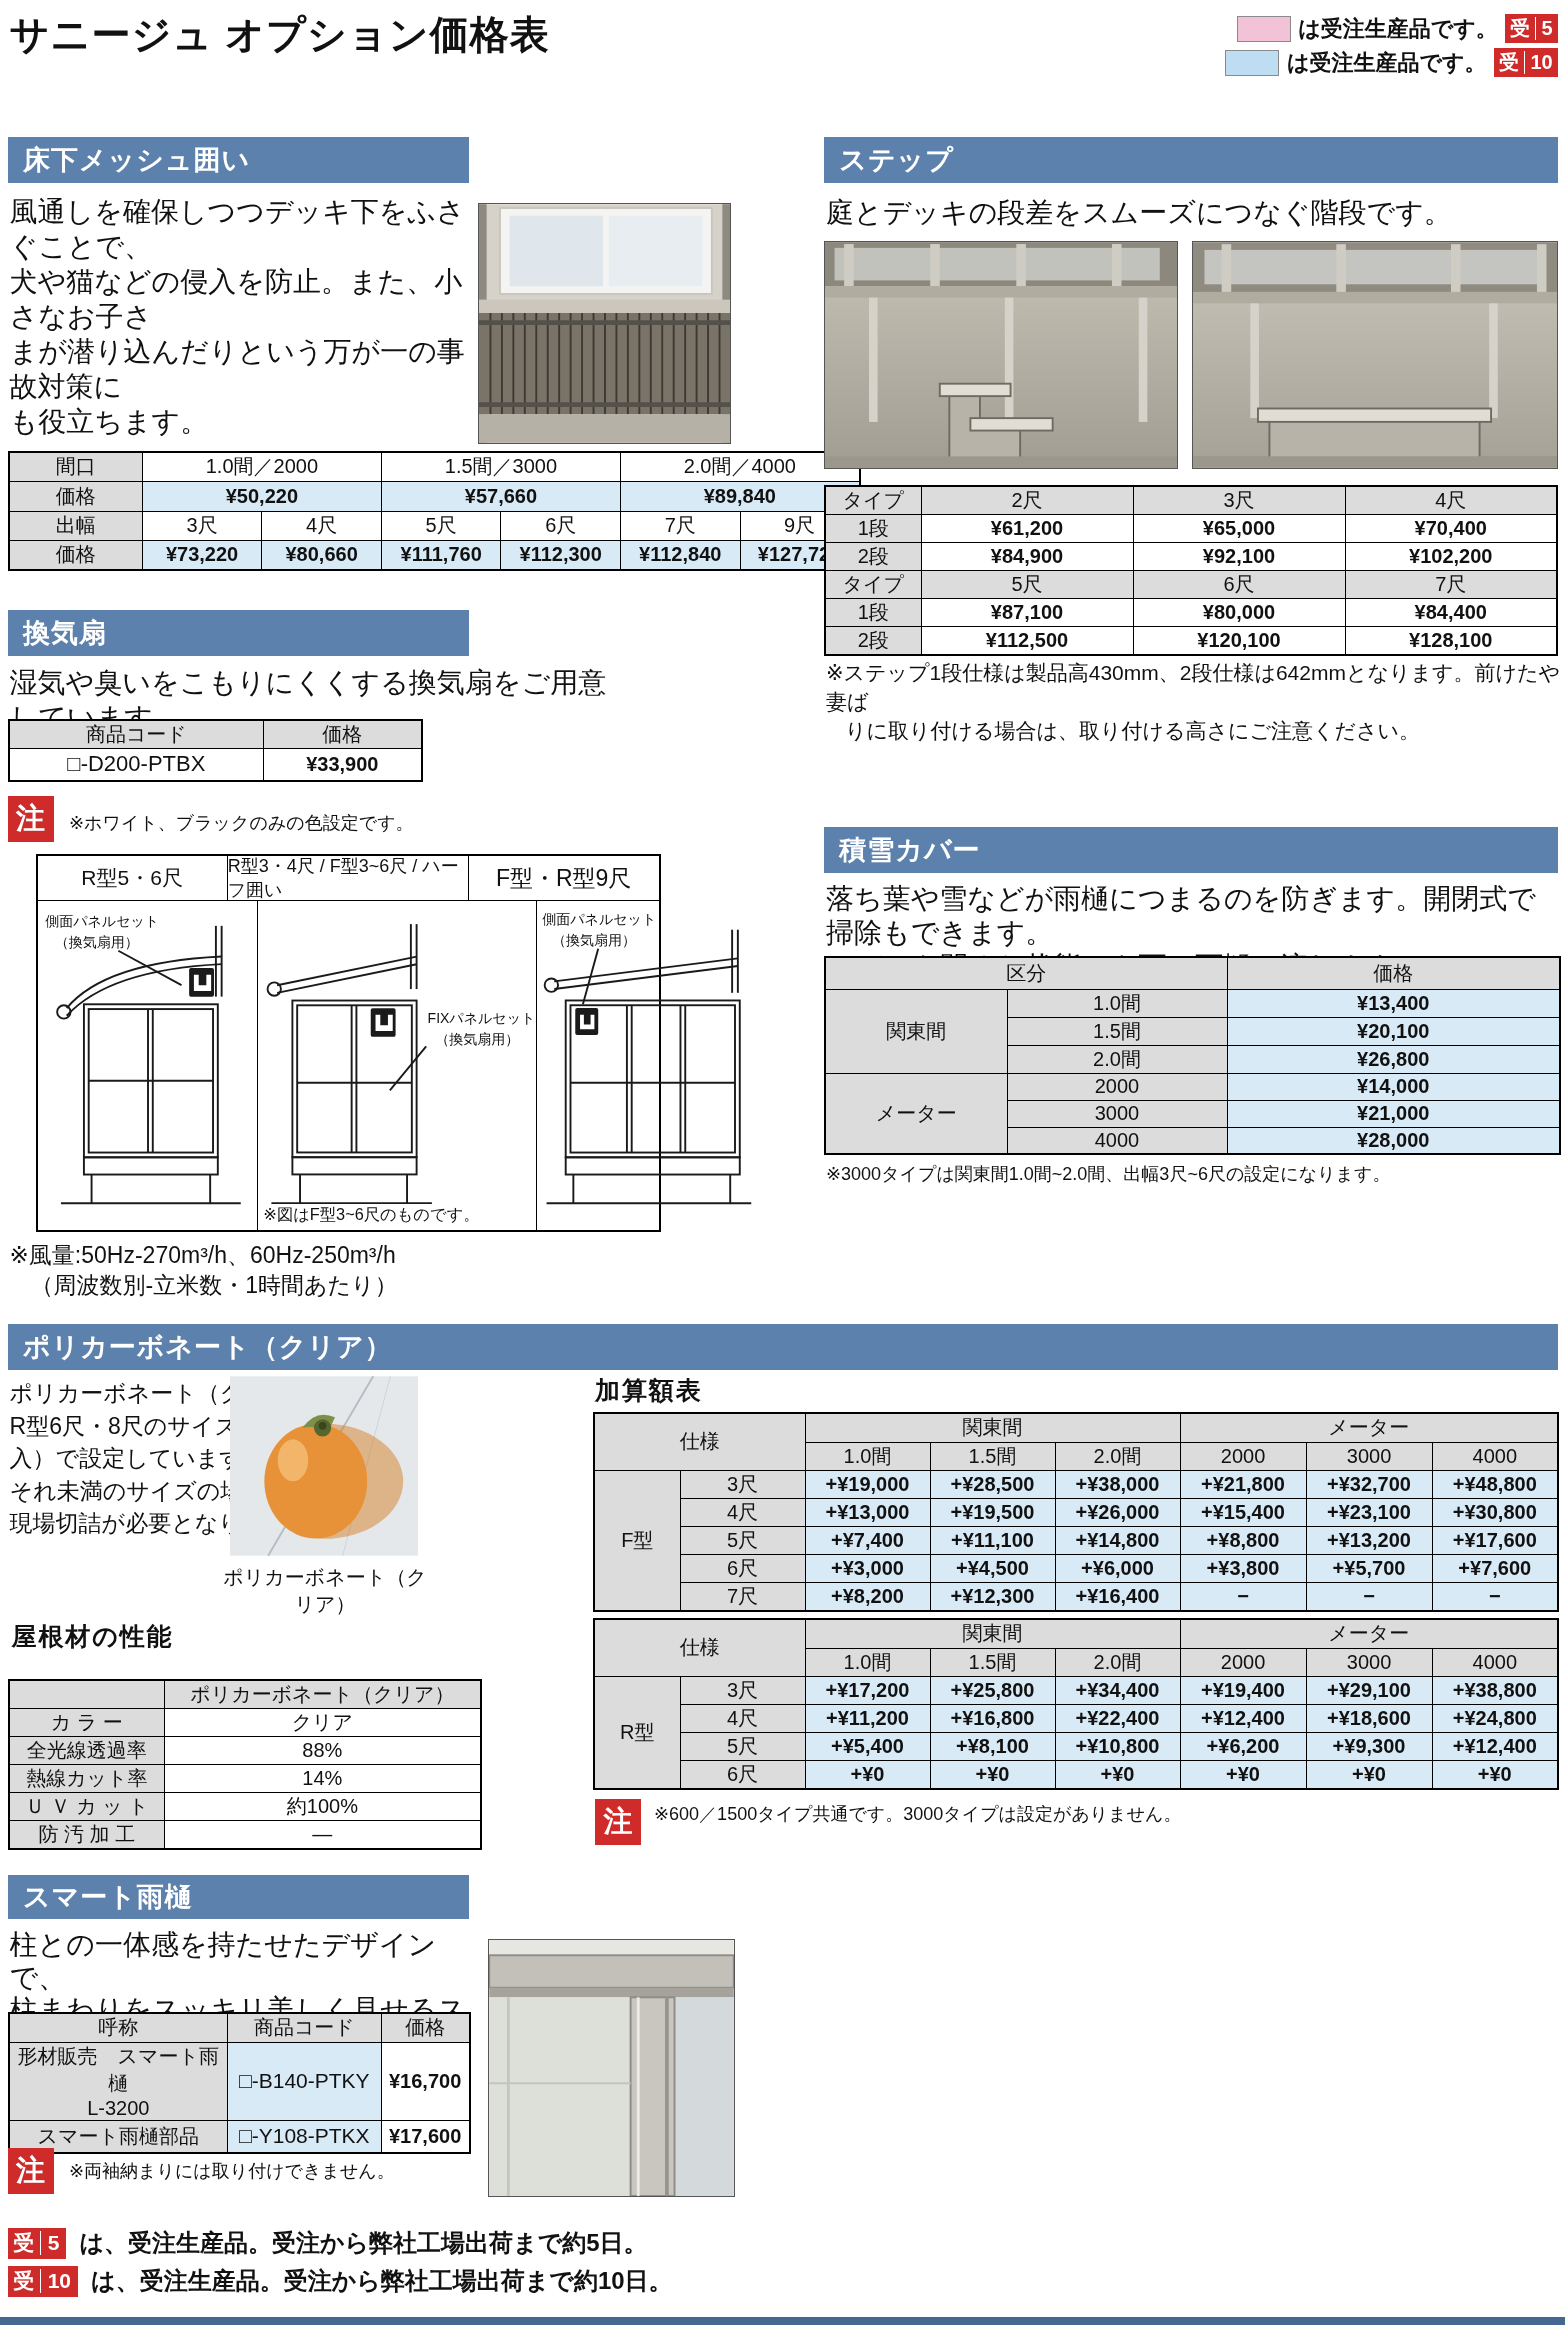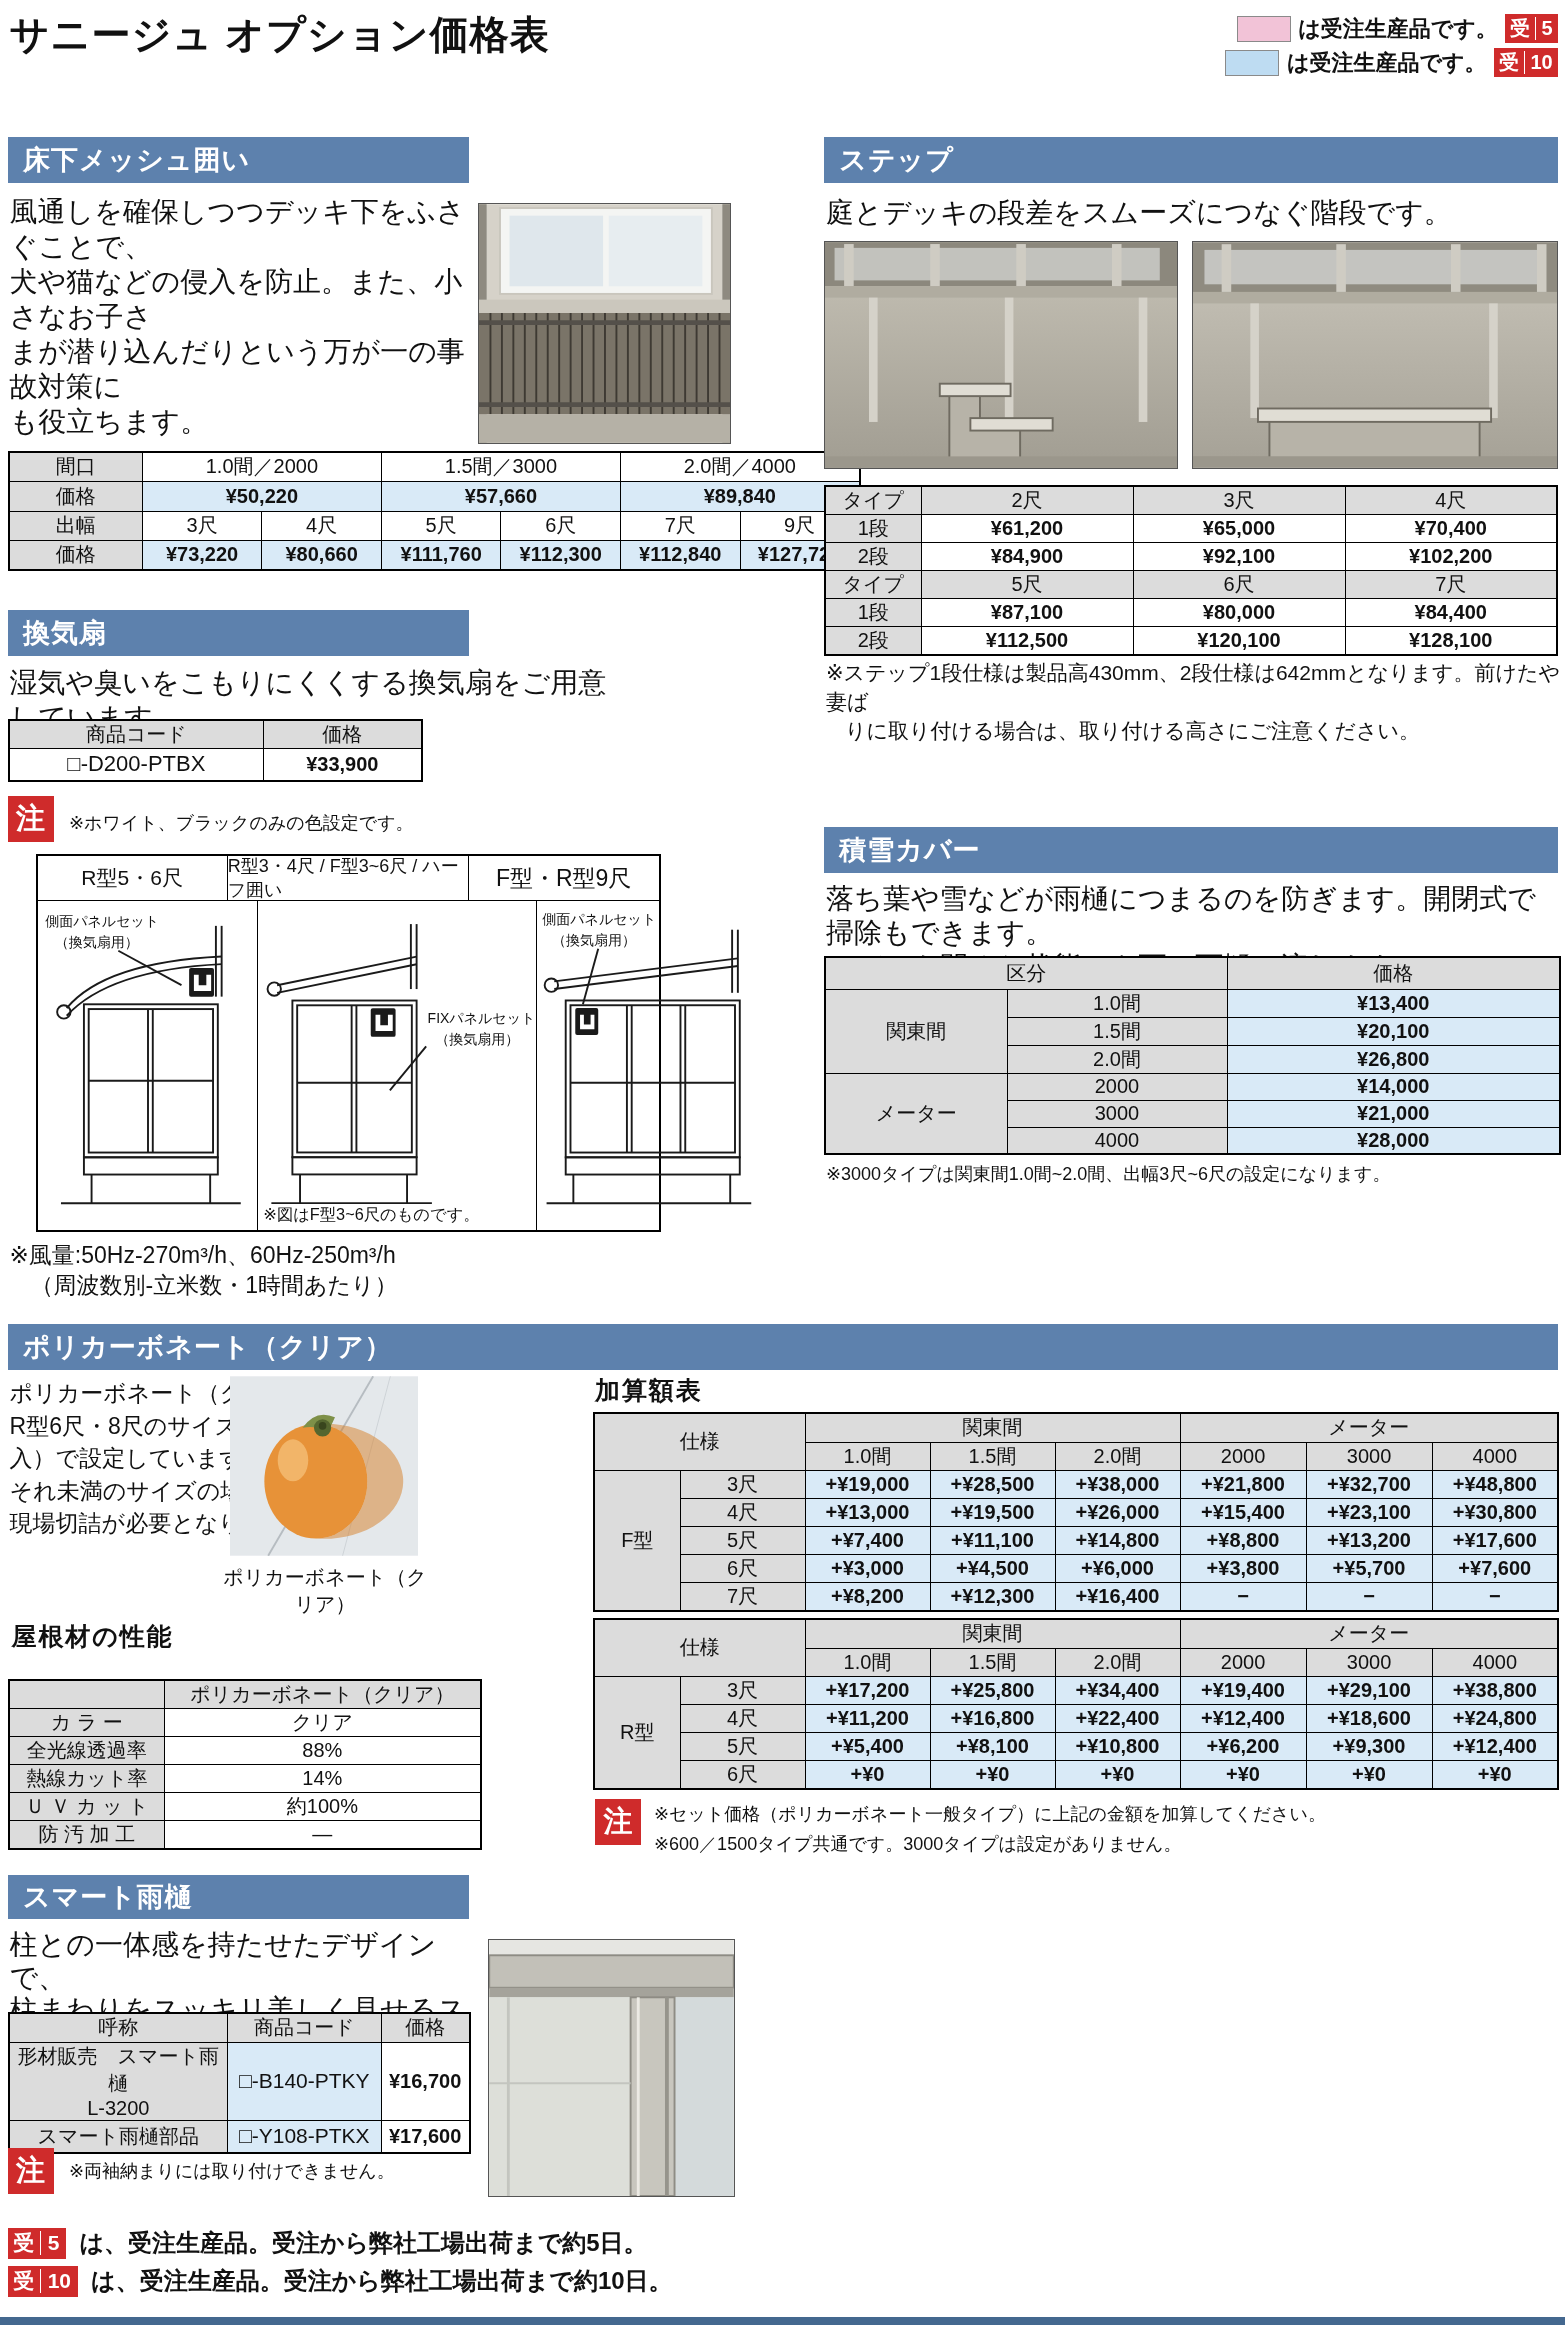--- a/index.html
+++ b/index.html
@@ -626,21 +626,20 @@
       <td class="b vr">+¥0</td>
       <td class="b vr">+¥0</td>
       <td class="b vr bl3">+¥0</td>
       <td class="b vr">+¥0</td>
       <td class="b vr">+¥0</td>
     </tr>
   </tbody>
     </table>
   <div class="abs note-badge" style="left:595px;top:1799px;">注</div>
   <div class="abs notetxt" style="left:654px;top:1799px;">
-    <div>※セット価格（ポリカーボネート一般タイプ）に上記の金額を加算してください。</div>
     <div>※600／1500タイプ共通です。3000タイプは設定がありません。</div>
   </div>
 
   <div class="abs band" style="left:7.6px;top:1875px;width:461px;height:44px;">スマート雨樋</div>
   <div class="abs desc" style="left:9.6px;top:1929px;width:478px;line-height:32.5px;">
     <div>柱との一体感を持たせたデザインで、</div>
     <div>柱まわりをスッキリ美しく見せるスマート雨樋。</div>
   </div>
   <div class="abs" style="left:488px;top:1939px;width:247px;height:258px;border:1px solid #555;box-sizing:border-box;">
     <svg width="245" height="256" viewBox="0 0 256 268">

